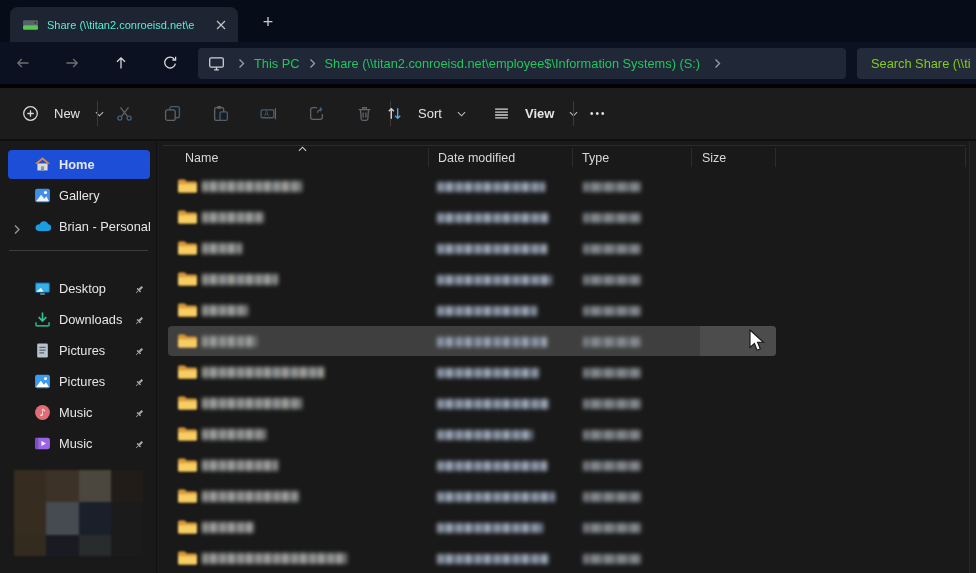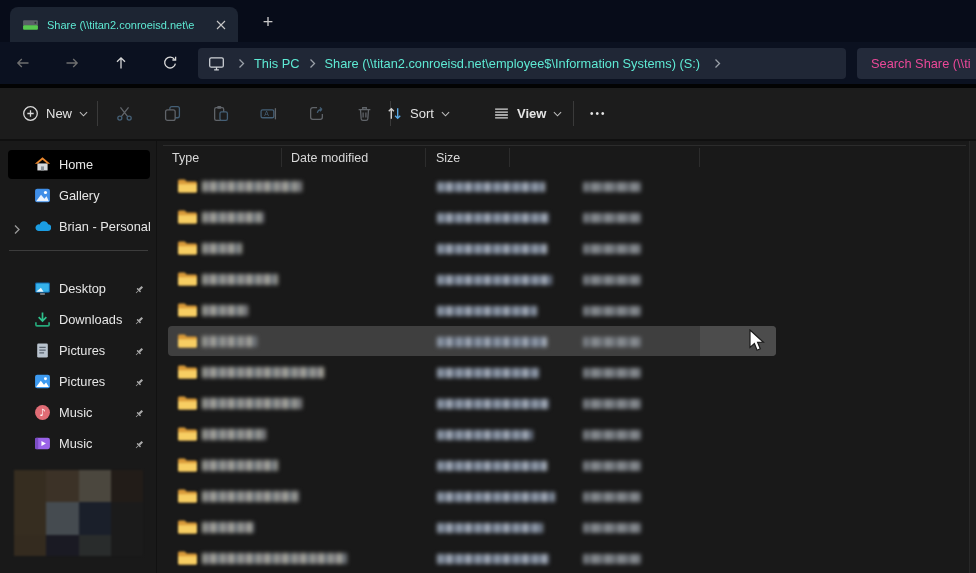--- a/index.html
+++ b/index.html
@@ -16,41 +16,41 @@
     border-radius:4px; color:#c8c8c8; }
   #newtab { position:absolute; left:256px; top:10px; width:24px; height:24px; display:flex;
     align-items:center; justify-content:center; color:#c8c8c8; font-size:18px; font-weight:300; border-radius:4px; }
 
   
   #navbar { position:absolute; left:0; top:42px; width:976px; height:42px; background:#0b1120; }
   .navbtn { position:absolute; top:5px; width:32px; height:32px; display:flex; align-items:center;
     justify-content:center; border-radius:4px; }
   #addressbar { position:absolute; left:198px; top:6px; width:648px; height:31px; background:#202736;
     border-radius:4px; display:flex; align-items:center; padding:0 10px; }
-  .crumb-txt { color:#5eead4; font-size:12.8px; white-space:nowrap; }
+  .crumb-txt { color:#22c55e; font-size:12.8px; white-space:nowrap; }
   .crumb-sep { margin:0 9px; display:flex; align-items:center; }
   #searchbox { position:absolute; left:857px; top:6px; width:140px; height:31px; background:#232a3a;
     border-radius:4px; display:flex; align-items:center; padding:0 14px; }
-  #searchbox span { color:#ec4899; font-size:12.8px; white-space:nowrap; }
+  #searchbox span { color:#84cc16; font-size:12.8px; white-space:nowrap; }
   #navsep { position:absolute; left:0; top:84px; width:976px; height:4px; background:#030303; }
 
   
   #cmdbar { position:absolute; left:0; top:88px; width:976px; height:51px; background:#1c1c1c; }
   .cmd-div { position:absolute; top:13px; width:1px; height:25px; background:#3a3a3a; }
-  .cmdbtn { position:absolute; top:7px; height:37px; display:flex; align-items:center; gap:7px;
+  .cmdbtn { position:absolute; top:7px; height:37px; display:flex; align-items:center; gap:15px;
     padding:0 10px; border-radius:4px; color:#e4e4e4; font-size:13px; }
   .iconbtn { position:absolute; top:7px; width:40px; height:37px; display:flex; align-items:center;
     justify-content:center; border-radius:4px; opacity:.62; }
   #cmd-sep-bottom { position:absolute; left:0; top:139px; width:976px; height:2px; background:#101010; }
 
   
   #sidebar { position:absolute; left:0; top:141px; width:157px; height:432px; background:#191919; }
   .side-item { position:relative; height:29px; margin:2px 7px 2px 8px; border-radius:4px;
     display:flex; align-items:center; padding-left:26px; }
-  .side-item.selected { background:#000000; }
+  .side-item.selected { background:#1d4ed8;font-weight:bold; }
   .side-item .s-ico { width:17px; height:17px; flex:0 0 17px; margin-right:8px; }
   .side-item .s-label { color:#e6e6e6; font-size:12.8px; white-space:nowrap; }
   .side-item .expander { position:absolute; left:5px; top:9px; }
   .side-item .pin { position:absolute; right:5px; top:8px; }
   #side-sep { height:1px; background:#3c3c3c; margin:9px 9px; }
   #side-gap { height:12px; }
   #splitter { position:absolute; left:156px; top:141px; width:1px; height:432px; background:#111; }
   #thumb-blur { position:absolute; left:14px; top:329px; filter:blur(1px); }
   #thumb-blur .trow { display:flex; }
   #thumb-blur .tcell { }
@@ -399,26 +399,35 @@
           <div class="tcell" style="width: 32px; height: 21px; background: rgb(41, 44, 44);"></div>
           <div class="tcell" style="width: 32px; height: 21px; background: rgb(27, 27, 27);"></div>
         </div>
       </div>
   </div>
   <div id="splitter"></div>
 
   <div id="list">
     <div id="header-line"></div>
     <div id="cols">
-      <div class="col" id="col-type">
-        <span>Type</span>
+      <div class="col" id="col-name">
+        <span>Name</span>
+        <span id="sort-caret">
+          <svg width="9" height="6" viewBox="0 0 10 6" fill="none" stroke="#cfcfcf" stroke-width="1.2">
+              <path d="M1 5 L5 1 L9 5"></path>
+            </svg>
+        </span>
         <span class="divider"></span>
       </div>
       <div class="col" id="col-date">
         <span>Date modified</span>
+        <span class="divider"></span>
+      </div>
+      <div class="col" id="col-type">
+        <span>Type</span>
         <span class="divider"></span>
       </div>
       <div class="col" id="col-size">
         <span>Size</span>
         <span class="divider"></span>
       </div>
       <div class="col" id="col-extra">
         <span class="divider"></span>
       </div>
     </div>

